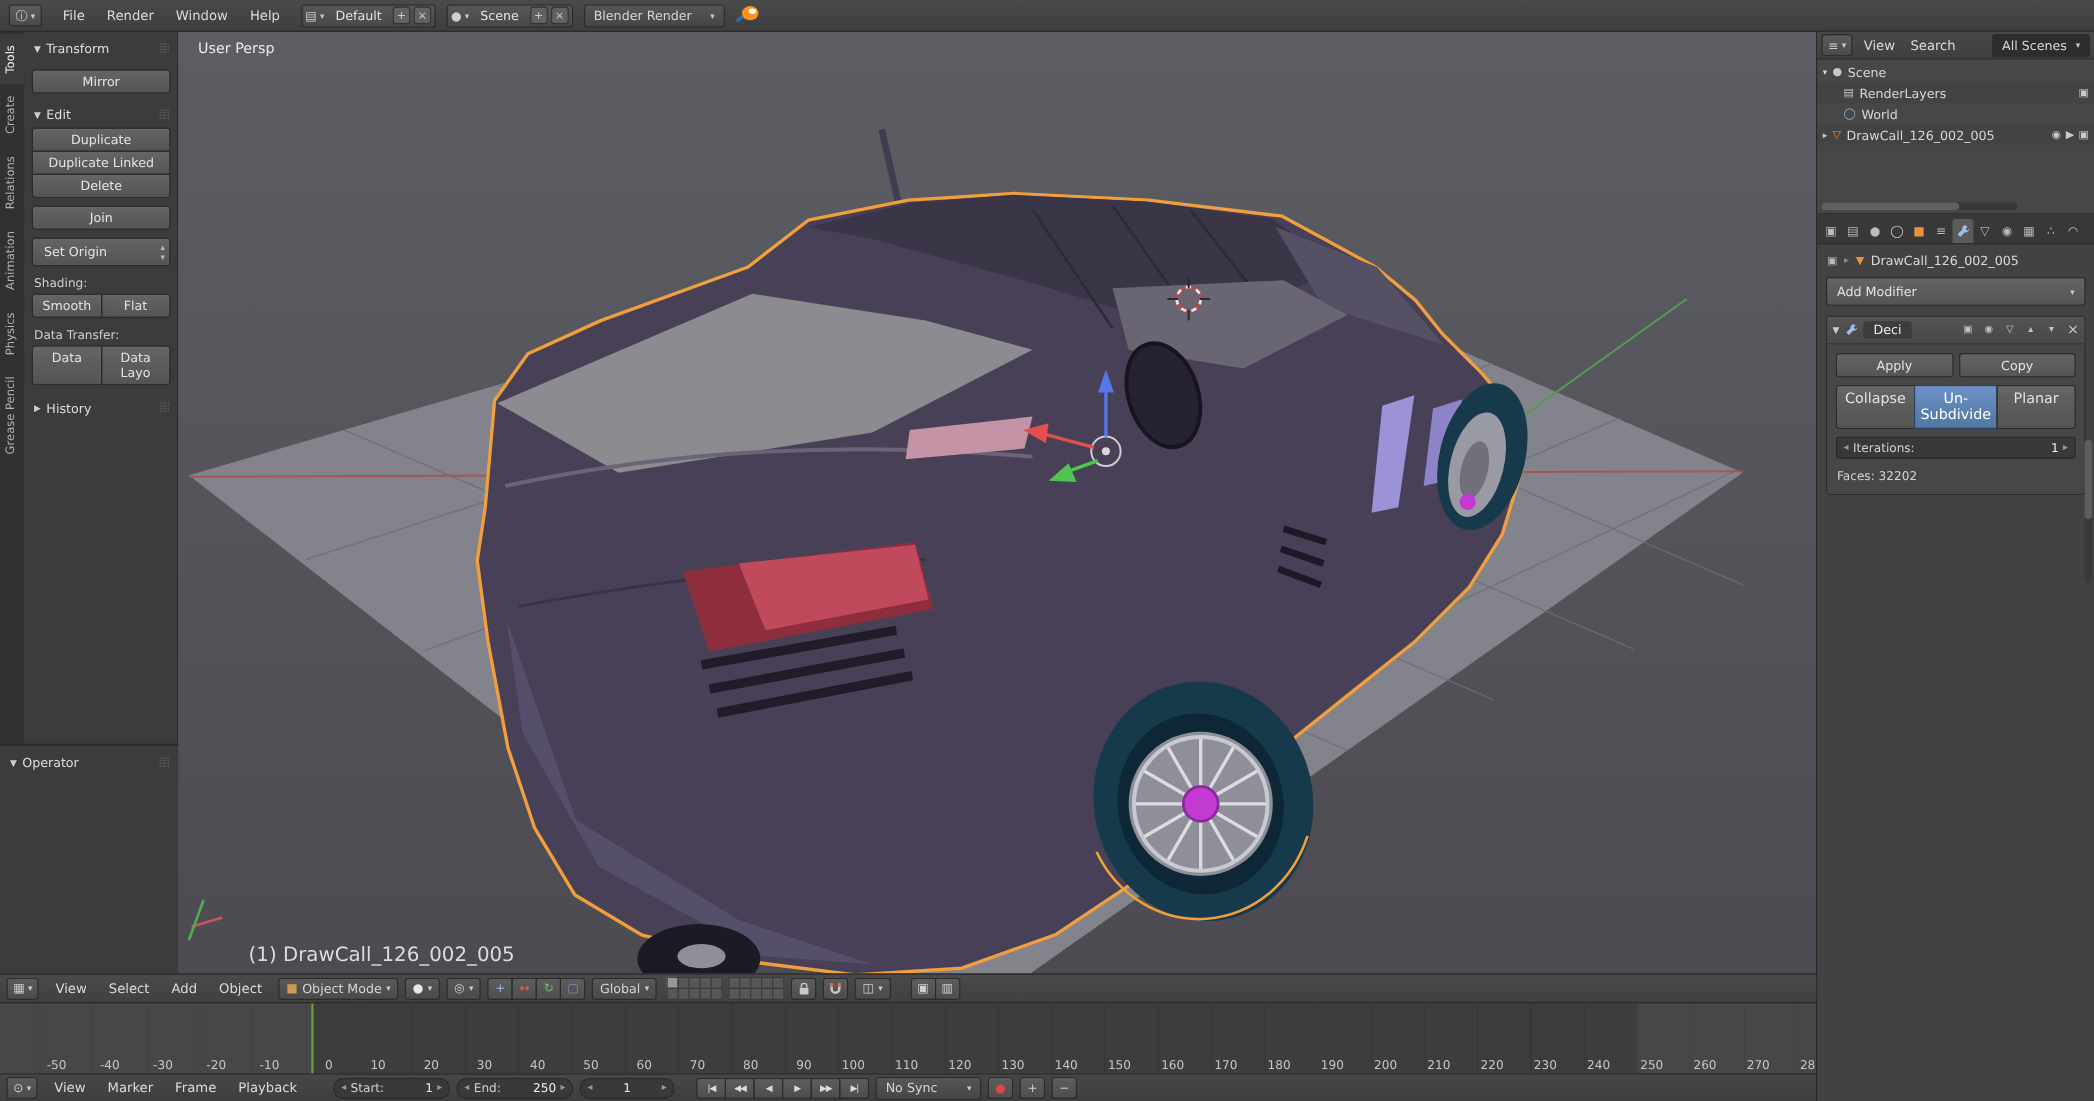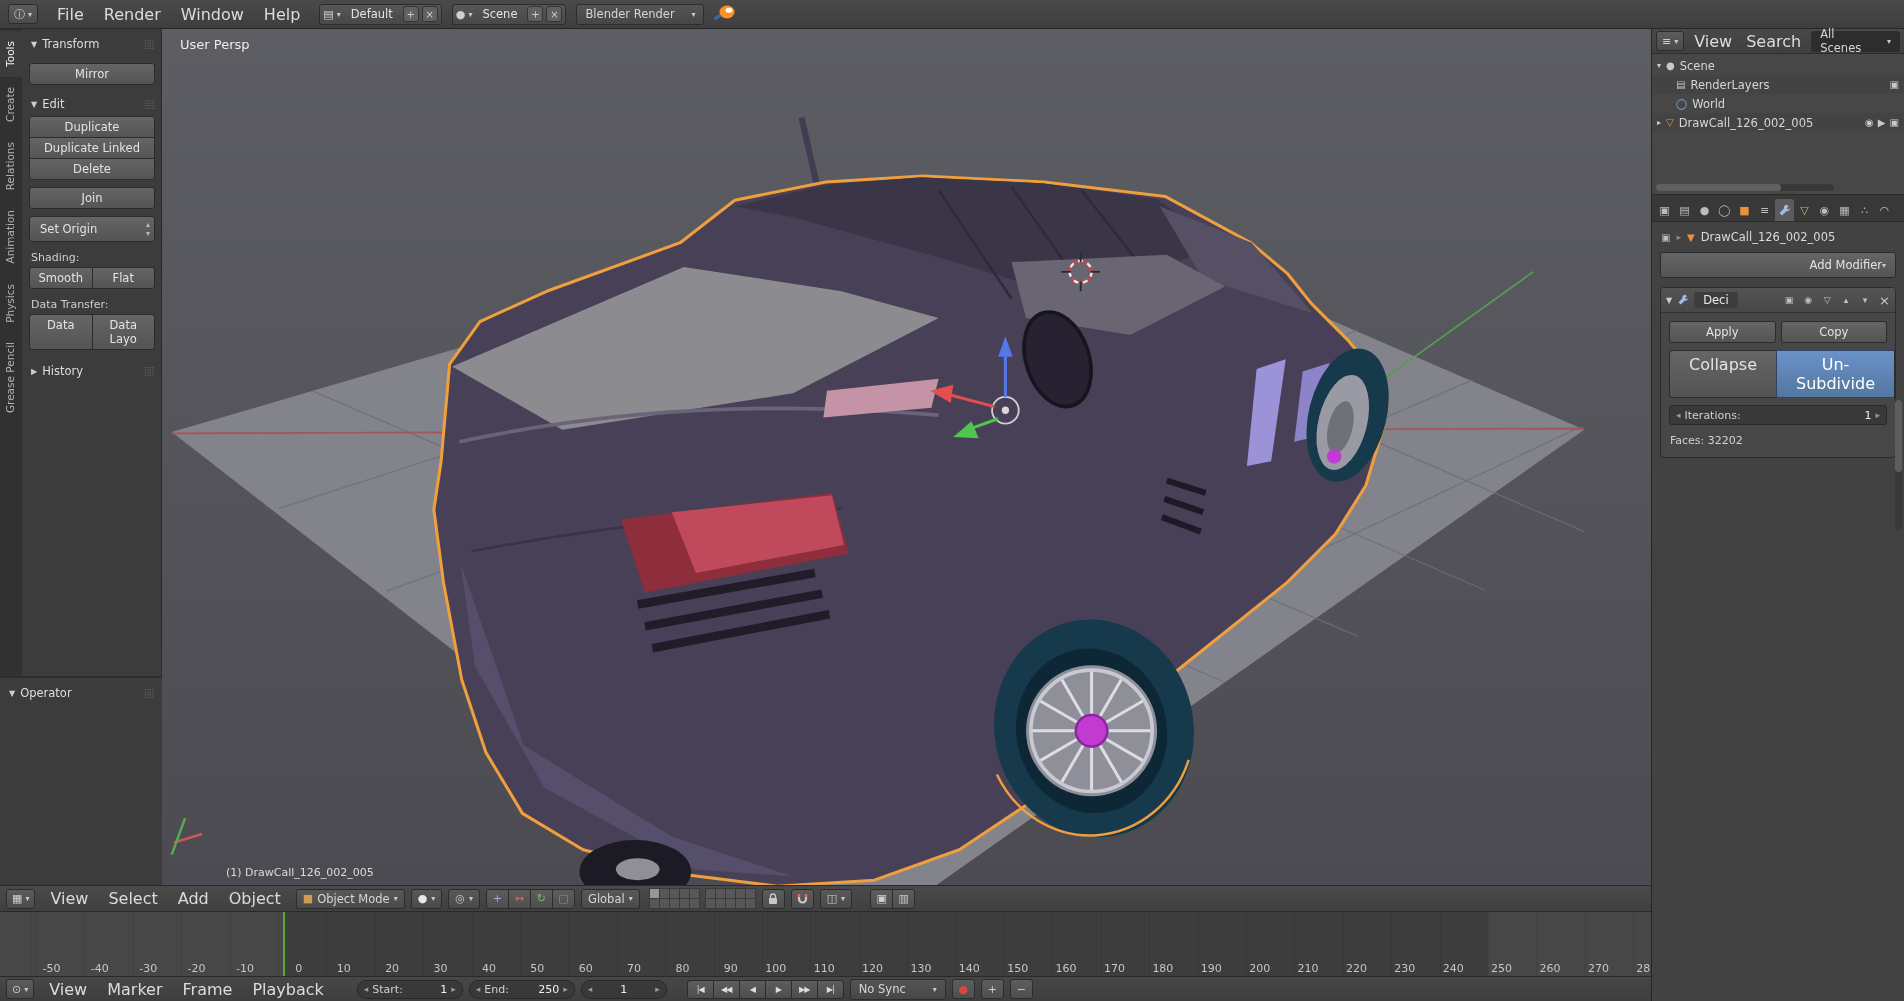--- a/index.html
+++ b/index.html
@@ -3,21 +3,21 @@
 <meta charset="utf-8">
 <style>
 *{box-sizing:border-box;margin:0;padding:0;user-select:none}
 html,body{width:1904px;height:1001px;overflow:hidden;background:#2b2b2b}
 #app{position:relative;width:1904px;height:1001px;font-family:"DejaVu Sans","Liberation Sans",sans-serif;font-size:12px;color:#d6d6d6;background:#3e3e3e}
 .region{position:absolute}
 
 
 #topbar{left:0;top:0;width:1904px;height:29px;background:linear-gradient(#4a4a4a,#3e3e3e);border-bottom:1px solid #272727;display:flex;align-items:center;gap:10px;padding:0 8px}
 .menus{display:flex;gap:2px}
-.menu{padding:3px 9px;border-radius:3px;color:#dcdcdc;font-size:16px;cursor:pointer}
+.menu{padding:3px 9px;border-radius:3px;color:#dcdcdc;font-size:12px;cursor:pointer}
 .hbtn{display:flex;align-items:center;gap:3px;background:linear-gradient(#5c5c5c,#4b4b4b);border:1px solid #2c2c2c;border-radius:3px;padding:0 5px;height:20px;cursor:pointer}
 .caret{font-size:8px;color:#c9c9c9}
 .glyph{font-size:11px;color:#cfcfcf;line-height:1}
 .combo{display:flex;align-items:center;height:21px;background:linear-gradient(#575757,#484848);border:1px solid #2c2c2c;border-radius:3px;padding:0 3px;gap:3px}
 .combo-text{padding:0 7px;font-size:11.5px;color:#e2e2e2}
 .mini{width:16px;height:16px;display:flex;align-items:center;justify-content:center;background:#616161;border:1px solid #333;border-radius:3px;font-size:10px;color:#ccc;cursor:pointer}
 .dd{display:flex;align-items:center;justify-content:space-between;height:21px;background:linear-gradient(#555,#464646);border:1px solid #2c2c2c;border-radius:3px;padding:0 8px;gap:8px;font-size:11.5px;cursor:pointer}
 .dd.dark{background:#2d2d2d}
 .stats{color:#b6b6b6;font-size:11.5px;white-space:nowrap}
 
@@ -41,21 +41,21 @@
 .row2{display:flex}
 .row2 .btn{flex:1;border-radius:0;margin-left:-1px}
 .row2 .btn:first-child{border-radius:3px 0 0 3px;margin-left:0}
 .row2 .btn:last-child{border-radius:0 3px 3px 0}
 #operator-region{position:absolute;left:0;top:647px;width:162px;height:209px;background:#3c3c3c;border-top:2px solid #2d2d2d;padding:2px 7px;z-index:2}
 
 
 #viewport{left:162px;top:29px;width:1489px;height:856px;overflow:hidden;background:#54545b}
 #viewport svg{display:block;width:1489px;height:856px}
 .vp-label{position:absolute;left:18px;top:8px;color:#ececec;font-size:13px}
-.vp-object{position:absolute;left:64px;bottom:6px;color:#dcdcdc;font-size:11px}
+.vp-object{position:absolute;left:64px;bottom:6px;color:#dcdcdc;font-size:18px}
 
 
 #v3dheader{left:0;top:885px;width:1651px;height:27px;background:linear-gradient(#4a4a4a,#404040);border-top:1px solid #292929;border-bottom:1px solid #292929;display:flex;align-items:center;gap:6px;padding:0 6px;z-index:3}
 .icondd{display:flex;align-items:center;gap:4px;background:linear-gradient(#585858,#4a4a4a);border:1px solid #2c2c2c;border-radius:3px;height:20px;padding:0 6px;font-size:11.5px;cursor:pointer}
 .tgl{width:23px;height:20px;display:flex;align-items:center;justify-content:center;background:linear-gradient(#5d5d5d,#4e4e4e);border:1px solid #2c2c2c;border-radius:3px;cursor:pointer}
 .tglgrp{display:flex}
 .tglgrp .tgl,.tglgrp .pbtn{border-radius:0;margin-left:-1px}
 .tglgrp .tgl:first-child,.tglgrp .pbtn:first-child{border-radius:3px 0 0 3px;margin-left:0}
 .tglgrp .tgl:last-child,.tglgrp .pbtn:last-child{border-radius:0 3px 3px 0}
 .layers{display:flex;gap:6px;margin-left:4px}
@@ -98,31 +98,31 @@
 #props{left:1651px;top:194px;width:253px;height:807px;background:#424242;border-left:1px solid #262626;border-top:1px solid #2a2a2a}
 .ptabs{display:flex;align-items:flex-end;gap:1px;height:27px;background:#383838;border-bottom:1px solid #2c2c2c;padding:0 3px}
 .ptab{width:19px;height:22px;display:flex;align-items:center;justify-content:center;font-size:11px;color:#bcbcbc;border-radius:3px 3px 0 0;cursor:pointer}
 .ptab.orange{color:#e8923c}
 .ptab.green{color:#a2c87a}
 .ptab.active{background:#5b5b5b}
 .crumb{display:flex;align-items:center;gap:6px;height:30px;padding:0 9px;font-size:11.5px;color:#dadada}
 .cicon{font-size:10px;color:#bbb}
 .cicon.orange{color:#e8923c}
 .csep{color:#8a8a8a;font-size:9px}
-.addmod{margin:0 8px 9px 8px;display:flex;align-items:center;justify-content:flex-end;padding:5px 9px}
+.addmod{margin:0 8px 9px 8px;display:flex;align-items:center;justify-content:space-between;padding:5px 9px}
 .modbox{margin:0 8px;background:#474747;border:1px solid #2c2c2c;border-radius:4px;overflow:hidden}
 .modhead{display:flex;align-items:center;gap:5px;height:25px;background:linear-gradient(#545454,#484848);border-bottom:1px solid #333;padding:0 5px}
 .mname{font-size:11.5px;color:#ececec;padding:1px 9px;background:#3d3d3d;border-radius:3px;cursor:text}
 .mtog{font-size:9px;color:#c2c2c2;width:14px;text-align:center;cursor:pointer}
 .mclose{margin-left:2px;color:#cccccc;font-size:13px;cursor:pointer}
 .modbody{padding:8px}
 .row2g{display:flex;gap:5px;margin-bottom:7px}
 .row2g .btn{flex:1}
 .seg{display:flex;margin-bottom:7px}
-.seg .btn{flex:1;border-radius:0;margin-left:-1px;font-size:16px;padding:4px 19px}
+.seg .btn{flex:1;border-radius:0;margin-left:-1px;font-size:13px;padding:4px 5px}
 .seg .btn:first-child{border-radius:3px 0 0 3px;margin-left:0}
 .seg .btn:last-child{border-radius:0 3px 3px 0}
 .seg .btn.active{background:linear-gradient(#6c91c9,#52779f);color:#fff;border-color:#2e4363}
 .nfield.wide{width:100%;margin-bottom:7px;border-radius:3px;height:20px}
 .faces{font-size:11px;color:#d2d2d2;padding:2px 1px}
 .vscroll{position:absolute;right:2px;top:205px;width:7px;height:130px;background:#393939;border-radius:4px}
 .vscroll .thumb{width:100%;height:55%;background:#5d5d5d;border-radius:4px}
 </style>
 </head>
 <body>

